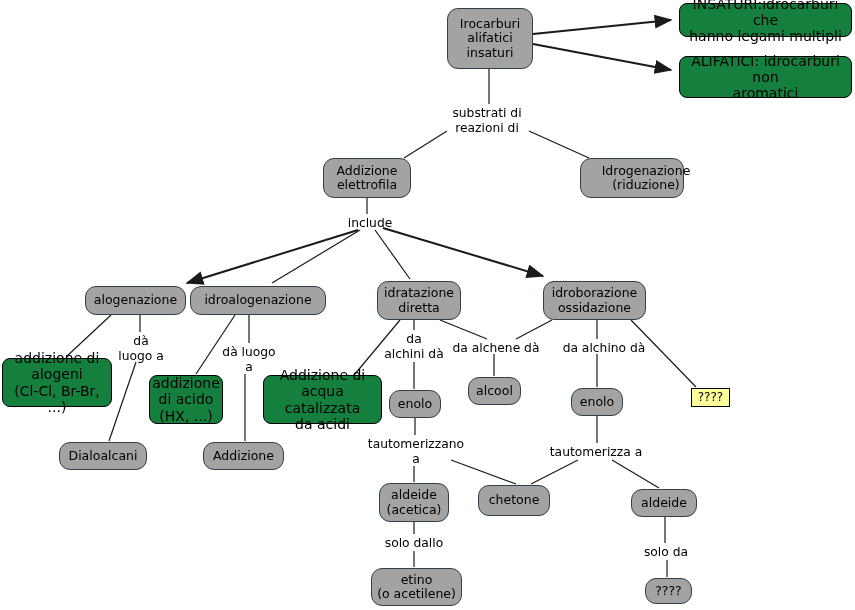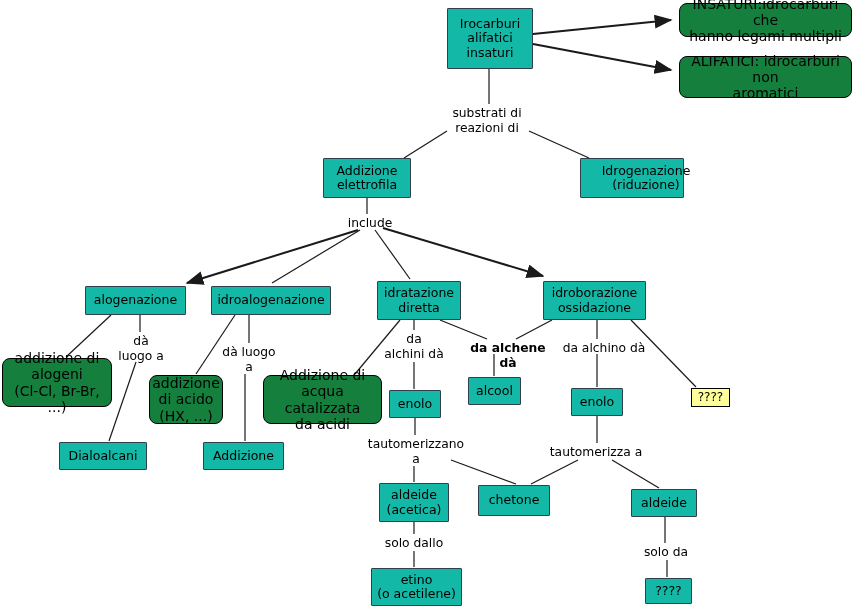--- a/index.html
+++ b/index.html
@@ -30,23 +30,23 @@
     display: flex;
     align-items: center;
     justify-content: center;
     text-align: center;
     line-height: 1.16;
     color: #000000;
     white-space: pre-line;
     z-index: 3;
   }
   .node.concept {
-    background: #14b8a6;
+    background: #a3a3a3;
     border: 1.4px solid #30404f;
-    border-radius: 1px;
+    border-radius: 11px;
     font-size: 12.5px;
   }
   .node.note {
     background: #15803d;
     border: 1.4px solid #000000;
     border-radius: 8px;
     font-size: 14px;
   }
   .node.note-small {
     background: #ffff99;
@@ -120,42 +120,42 @@
   <div id="link-labels-layer">
       <div class="link-label" style="left: 445px; top: 106px; width: 84px; text-align: center;">substrati di
 reazioni di</div>
       <div class="link-label" style="left: 342px; top: 216px; width: 56px;">include</div>
       <div class="link-label" style="left: 113px; top: 334px; width: 56px;">dà
 luogo a</div>
       <div class="link-label" style="left: 219px; top: 345px; width: 60px;">dà luogo
 a</div>
       <div class="link-label" style="left: 381px; top: 332px; width: 66px;">da
 alchini dà</div>
-      <div class="link-label" style="left: 462px; top: 341px; width: 92px; font-weight: bold;">da alchene dà</div>
+      <div class="link-label" style="left: 450px; top: 341px; width: 92px;">da alchene dà</div>
       <div class="link-label" style="left: 559px; top: 341px; width: 90px;">da alchino dà</div>
       <div class="link-label" style="left: 366px; top: 437px; width: 100px;">tautomerizzano
 a</div>
       <div class="link-label" style="left: 547px; top: 445px; width: 98px;">tautomerizza a</div>
       <div class="link-label" style="left: 378px; top: 536px; width: 72px;">solo dallo</div>
       <div class="link-label" style="left: 638px; top: 545px; width: 56px;">solo da</div>
     </div>
   <div id="nodes-layer">
       <div class="node concept" style="left: 447px; top: 8px; width: 86px; height: 61px;">Irocarburi
 alifatici
 insaturi</div>
       <div class="node note" style="left: 679px; top: 3px; width: 173px; height: 34px;">INSATURI:idrocarburi che
 hanno legami multipli</div>
       <div class="node note" style="left: 679px; top: 56px; width: 173px; height: 42px;">ALIFATICI: idrocarburi non
 aromatici</div>
       <div class="node concept" style="left: 323px; top: 158px; width: 88px; height: 40px;">Addizione
 elettrofila</div>
       <div class="node concept" style="left: 580px; top: 158px; width: 104px; height: 40px; padding-left: 28px;">Idrogenazione
 (riduzione)</div>
       <div class="node concept" style="left: 85px; top: 286px; width: 101px; height: 29px; text-align: center;">alogenazione</div>
-      <div class="node concept" style="left: 190px; top: 286px; width: 120px; height: 29px; margin-left: 21px;">idroalogenazione</div>
+      <div class="node concept" style="left: 190px; top: 286px; width: 136px; height: 29px;">idroalogenazione</div>
       <div class="node concept" style="left: 377px; top: 281px; width: 84px; height: 39px;">idratazione
 diretta</div>
       <div class="node concept" style="left: 543px; top: 281px; width: 103px; height: 39px;">idroborazione
 ossidazione</div>
       <div class="node note" style="left: 2px; top: 358px; width: 110px; height: 49px;">addizione di
 alogeni
 (Cl-Cl, Br-Br, ...)</div>
       <div class="node note" style="left: 149px; top: 375px; width: 74px; height: 49px;">addizione
 di acido
 (HX, ...)</div>

